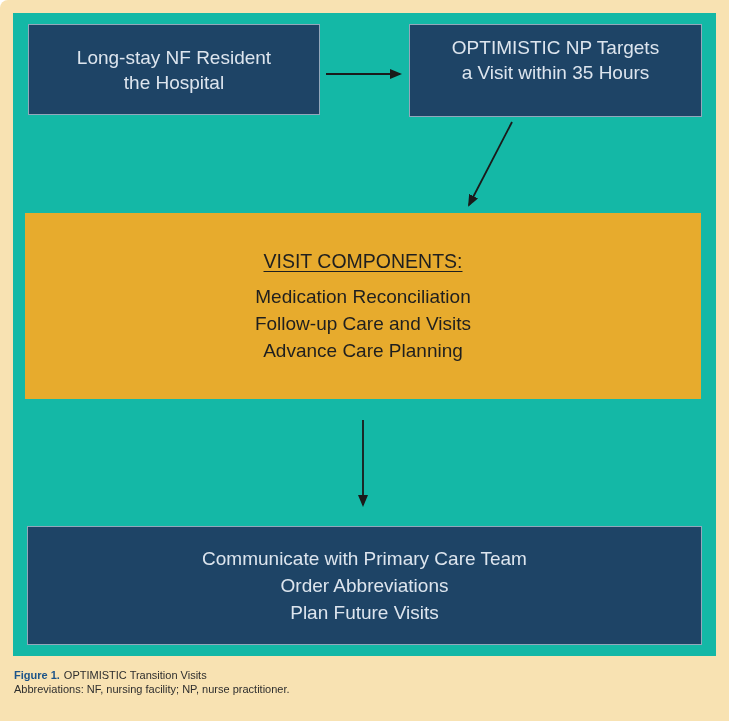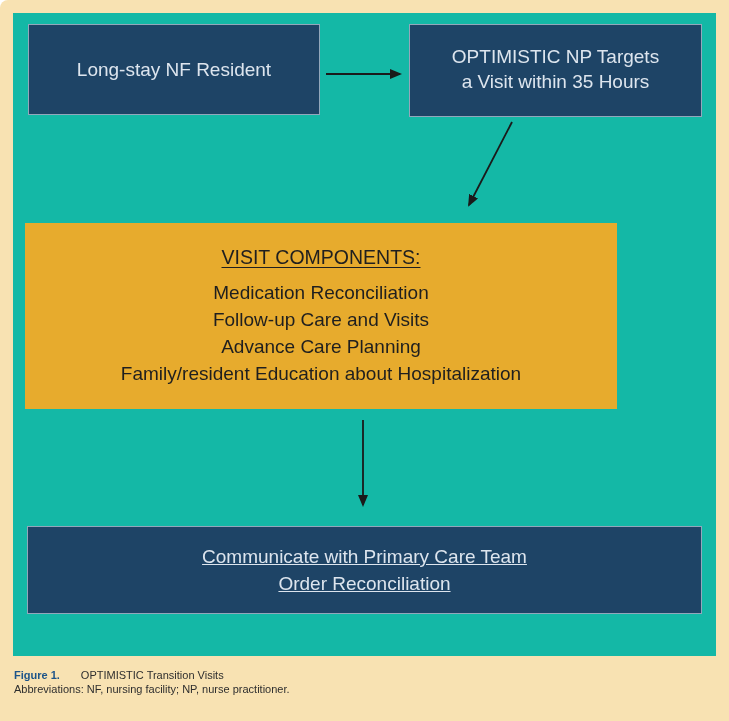--- a/index.html
+++ b/index.html
@@ -54,63 +54,62 @@
     top: 11px;
     width: 292px;
     height: 91px;
   }
   .box2 {
     left: 396px;
     top: 11px;
     width: 293px;
     height: 93px;
     justify-content: flex-start;
-    padding-top: 19px;
+    padding-top: 10px;
   }
   .orange {
     left: 12px;
-    top: 210px;
-    width: 592px;
+    top: 200px;
+    width: 676px;
     height: 186px;
     background: #e7ab2d;
     color: #1f1f1f;
     font-size: 19px;
   }
   .vc-title {
     font-size: 19.5px;
     line-height: 25px;
     margin-bottom: 9px;
     text-decoration: underline;
     text-underline-offset: 3px;
   }
   .vc-item, .action-item {
     line-height: 27px;
   }
   .bottom-navy {
     left: 14px;
     top: 513px;
     width: 675px;
-    height: 88px;
+    height: 119px;
     font-size: 19px;
     line-height: 27px;
-    text-decoration: underline;
   }
   .caption {
     position: absolute;
     left: 14px;
     top: 668px;
     width: 700px;
     font-size: 11px;
     line-height: 14px;
     color: #2e2e2e;
   }
   .cap-label {
     color: #1d5489;
     font-weight: bold;
-    margin-right: 21px;
+    margin-right: 4px;
   }
 </style>
 </head>
 <body>
 
 <div class="card">
   <div class="panel">
 
     <svg class="arrows" viewBox="0 0 703 643">
       <defs>
@@ -118,38 +117,39 @@
           <path d="M0,0 L12,5 L0,10 z" fill="#1a1a1a"></path>
         </marker>
       </defs>
       <line x1="313" y1="61" x2="387" y2="61" stroke="#1a1a1a" stroke-width="1.8" marker-end="url(#ah)"></line>
       <line x1="499" y1="109" x2="456" y2="192" stroke="#1a1a1a" stroke-width="1.8" marker-end="url(#ah)"></line>
       <line x1="350" y1="407" x2="350" y2="492" stroke="#1a1a1a" stroke-width="1.8" marker-end="url(#ah)"></line>
     </svg>
 
     <div class="box navy box1">
       <div>Long-stay NF Resident</div>
+      <div>the Hospital</div>
     </div>
 
     <div class="box navy box2">
       <div>OPTIMISTIC NP Targets</div>
       <div>a Visit within 35 Hours</div>
     </div>
 
     <div class="box orange">
       <div class="vc-title">VISIT COMPONENTS:</div>
       <div class="vc-item">Medication Reconciliation</div>
       <div class="vc-item">Follow-up Care and Visits</div>
       <div class="vc-item">Advance Care Planning</div>
-      <div class="vc-item">Family/resident Education about Hospitalization</div>
     </div>
 
     <div class="box navy bottom-navy">
       <div class="action-item">Communicate with Primary Care Team</div>
-      <div class="action-item">Order Reconciliation</div>
+      <div class="action-item">Order Abbreviations</div>
+      <div class="action-item">Plan Future Visits</div>
     </div>
 
   </div>
 
   <div class="caption">
     <div>
       <span class="cap-label">Figure 1.</span><span>OPTIMISTIC Transition Visits</span>
     </div>
     <div>Abbreviations: NF, nursing facility; NP, nurse practitioner.</div>
   </div>

